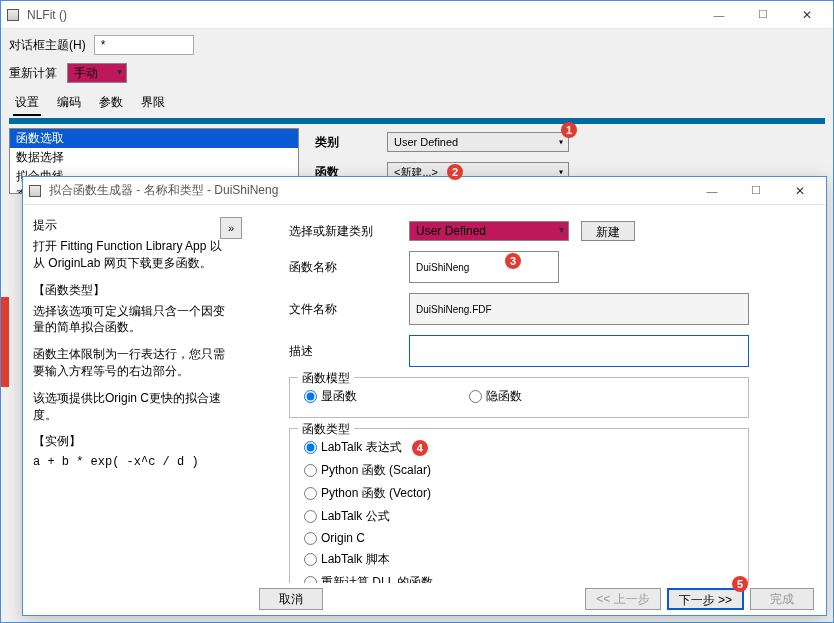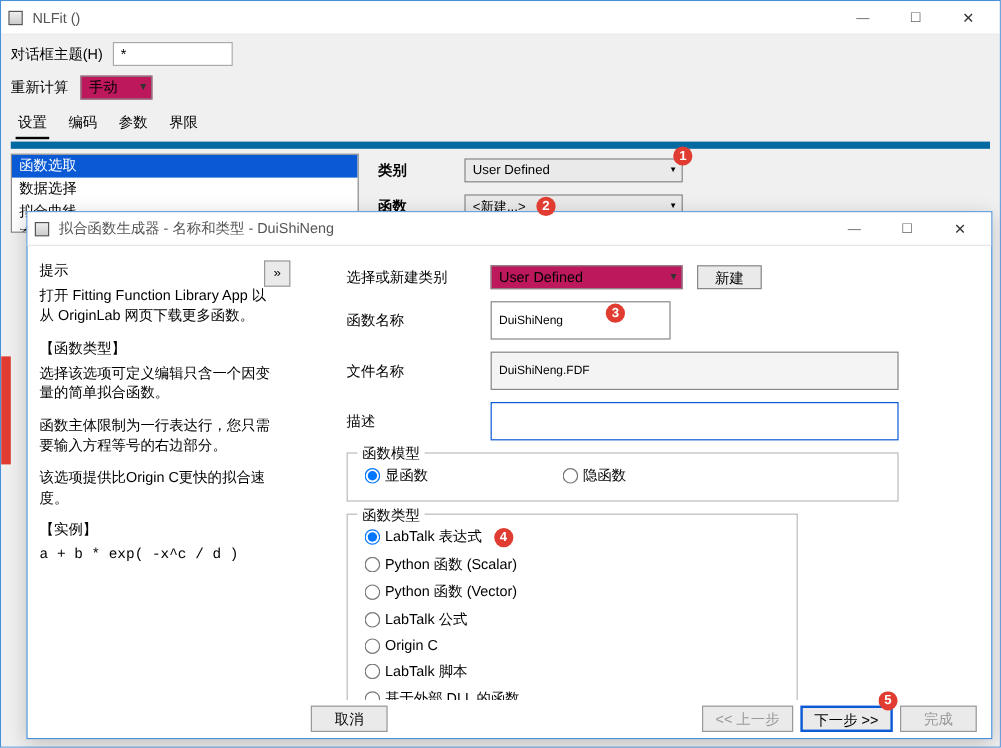--- a/index.html
+++ b/index.html
@@ -184,21 +184,21 @@
           <label class="radio-item">
               <input type="radio" name="model" checked="" style="">
               <span>显函数</span>
             </label>
           <label class="radio-item">
               <input type="radio" name="model" style="">
               <span>隐函数</span>
             </label>
         </div>
       </div>
-      <div class="group" style="width:376px;">
+      <div class="group" style="width:460px;">
         <span class="gtitle">函数类型</span>
         <div style="position:relative;">
           <label class="radio-item">
               <input type="radio" name="ftype" checked="" style="">
               <span>LabTalk 表达式</span>
             <span class="badge" style="position:static; margin-left:6px;">4</span>
           </label>
           <label class="radio-item">
               <input type="radio" name="ftype" style="">
               <span>Python 函数 (Scalar)</span>
@@ -214,21 +214,21 @@
           <label class="radio-item">
               <input type="radio" name="ftype" style="">
               <span>Origin C</span>
             </label>
           <label class="radio-item">
               <input type="radio" name="ftype" style="">
               <span>LabTalk 脚本</span>
             </label>
           <label class="radio-item">
               <input type="radio" name="ftype" style="">
-              <span>基于外部 DLL 的函数</span>
+              <span>重新计算 DLL 的函数</span>
             </label>
           <label class="check-item">
               <input type="checkbox" style="">
               <span>在拟合过程中包含积分</span>
             </label>
         </div>
       </div>
     </div>
   </div>
   <div class="wz-footer">

